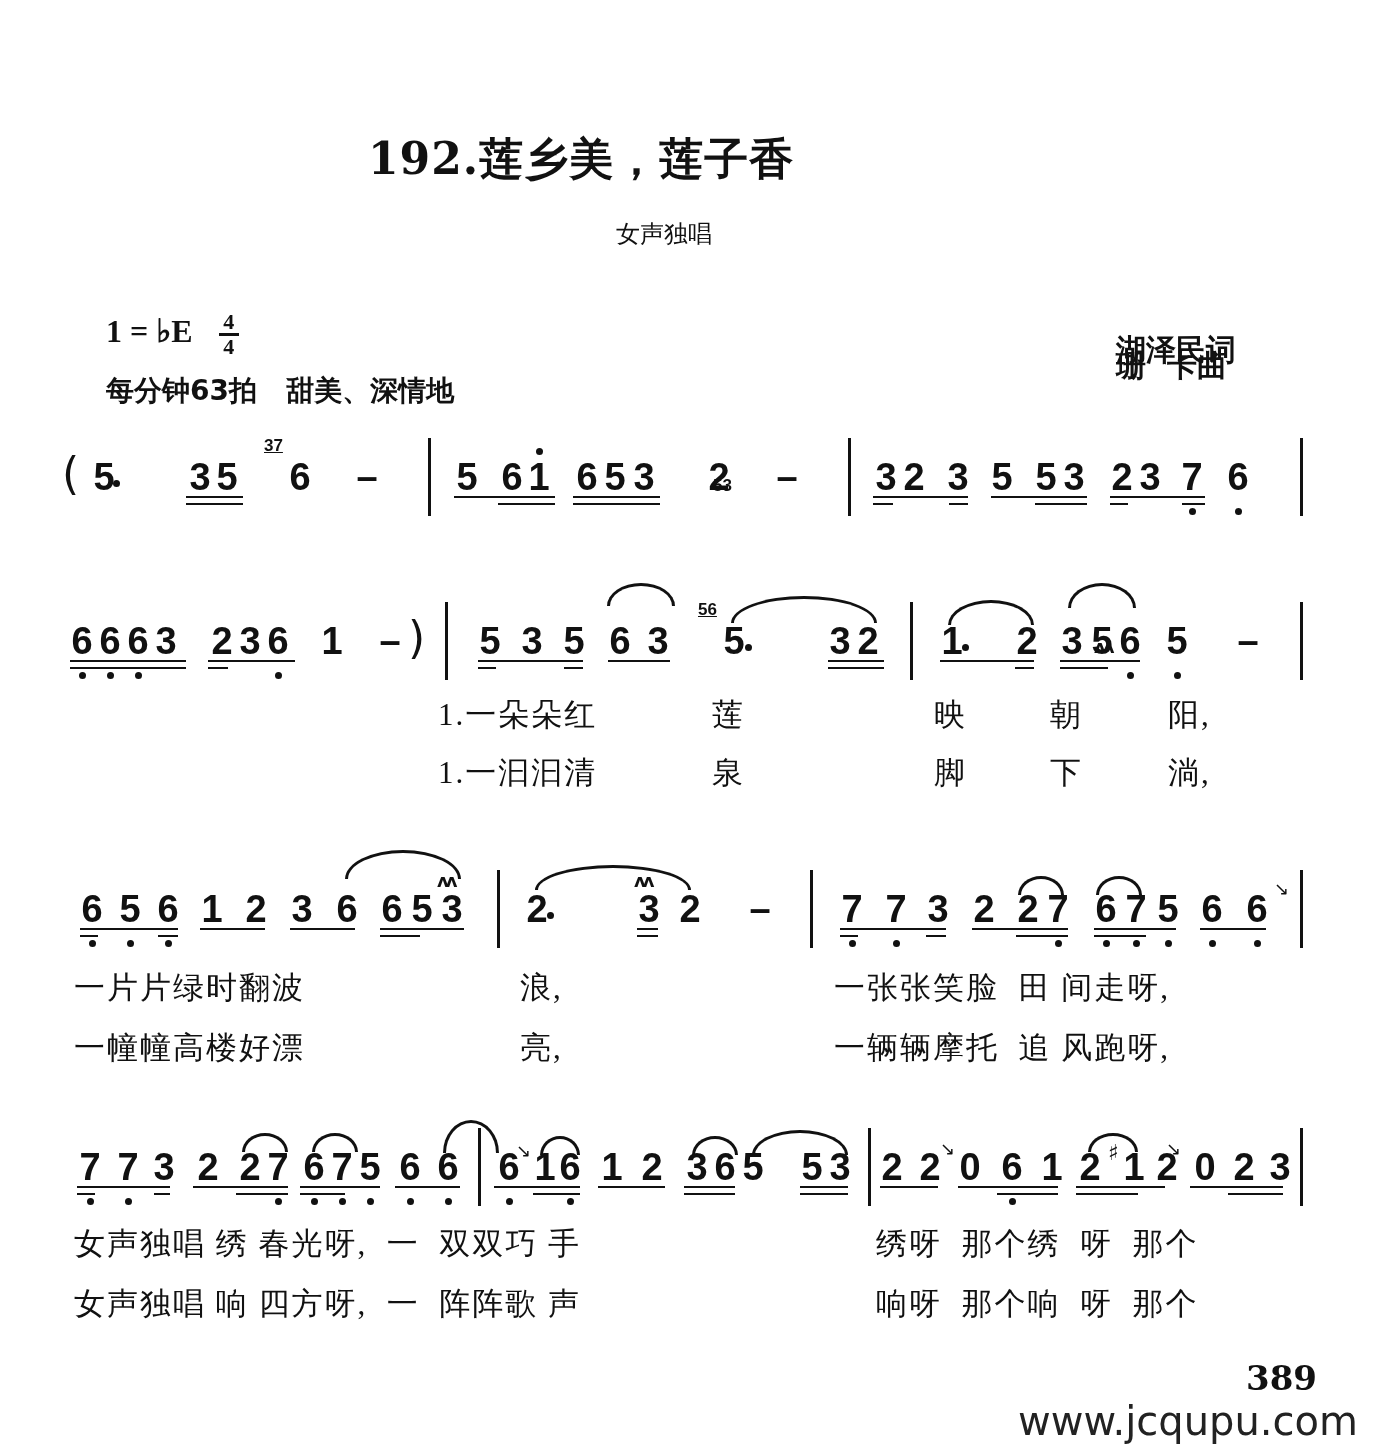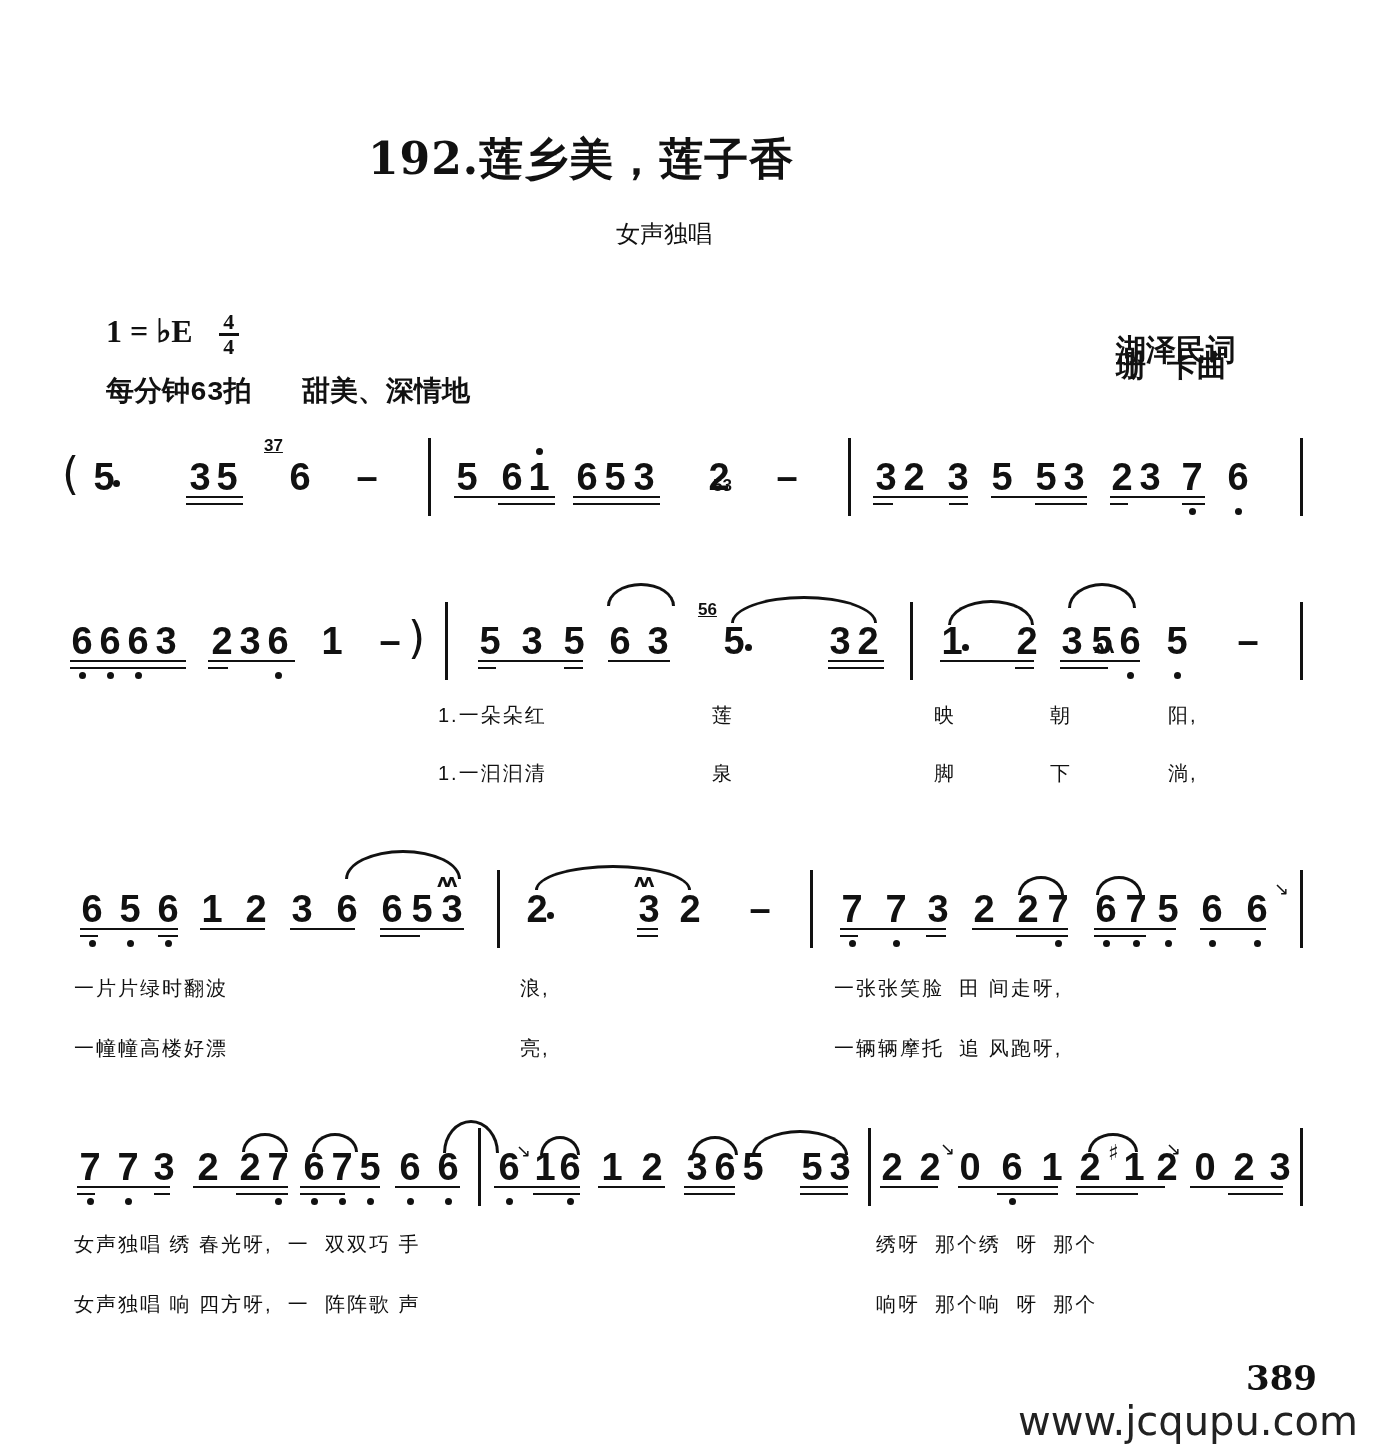--- a/index.html
+++ b/index.html
@@ -12,21 +12,21 @@
   .key { font-family:Liberation Serif, serif; font-weight:bold; font-size:32px; white-space:nowrap; }
   .tempo { font-family:"DejaVu Sans", sans-serif; font-weight:bold; font-size:28px; white-space:nowrap; }
   .frac { display:inline-flex; flex-direction:column; align-items:center; font-size:22px; line-height:20px; vertical-align:middle; margin-left:18px; }
   .frac .bar { width:20px; height:3px; background:#111; margin:1px 0; }
   .note { position:absolute; font-family:"Liberation Sans", sans-serif; font-weight:bold; font-size:38px; line-height:38px; width:24px; text-align:center; }
   .grace { position:absolute; font-family:"Liberation Sans", sans-serif; font-weight:bold; font-size:17px; line-height:16px; }
   .beam { position:absolute; height:2px; background:#111; }
   .dot { position:absolute; width:7px; height:7px; border-radius:50%; background:#111; }
   .barline { position:absolute; width:3px; background:#111; }
   .paren { position:absolute; font-family:"DejaVu Sans", sans-serif; font-size:44px; line-height:44px; }
-  .lyric { position:absolute; font-family:Liberation Sans, sans-serif; font-size:20px; line-height:36px; white-space:pre; letter-spacing:2px; }
+  .lyric { position:absolute; font-family:Liberation Serif, serif; font-size:31px; line-height:36px; white-space:pre; letter-spacing:2px; }
   .slur { position:absolute; border:3px solid #111; border-bottom:none; border-radius:50% 50% 0 0 / 100% 100% 0 0; }
   .trill { position:absolute; font-size:18px; font-weight:bold; line-height:14px; letter-spacing:-3px; font-family:"DejaVu Sans", sans-serif; }
   .pageno { font-family:"DejaVu Serif", serif; font-weight:bold; font-size:34px; }
   .watermark { font-family:"DejaVu Sans", sans-serif; font-size:40px; color:#222; }
   .sharp { position:absolute; font-family:"DejaVu Sans", sans-serif; font-size:22px; font-weight:bold; }
   .arrow { position:absolute; font-size:18px; font-family:"DejaVu Sans", sans-serif; }
 </style>
 </head>
 <body>
 
@@ -36,21 +36,21 @@
 <div class="abs credit" style="left:1116px; top:346px; white-space:pre;">珊  卡曲</div>
 
 <div class="abs key" style="left:106px; top:312px;">
   <span>1 = ♭E</span>
   <span class="frac">
     <span>4</span>
     <span class="bar"></span>
     <span>4</span>
   </span>
 </div>
-<div class="abs tempo" style="left:106px; top:372px; white-space:pre;font-family:Liberation Mono, monospace;">每分钟63拍   甜美、深情地</div>
+<div class="abs tempo" style="left:106px; top:372px; white-space:pre;">每分钟63拍   甜美、深情地</div>
 
 <div id="score">
     <div class="paren" style="left: 62px; top: 452px;">(</div>
     <div class="note" style="left: 92px; top: 458px;">5</div>
     <div class="dot" style="left: 113px; top: 480px;"></div>
     <div class="note" style="left: 188px; top: 458px;">3</div>
     <div class="note" style="left: 215px; top: 458px;">5</div>
     <div class="note" style="left: 288px; top: 458px;">6</div>
     <div class="grace" style="left: 264px; top: 438px; text-decoration: underline;">37</div>
     <div class="note" style="left: 355px; top: 458px;">–</div>

